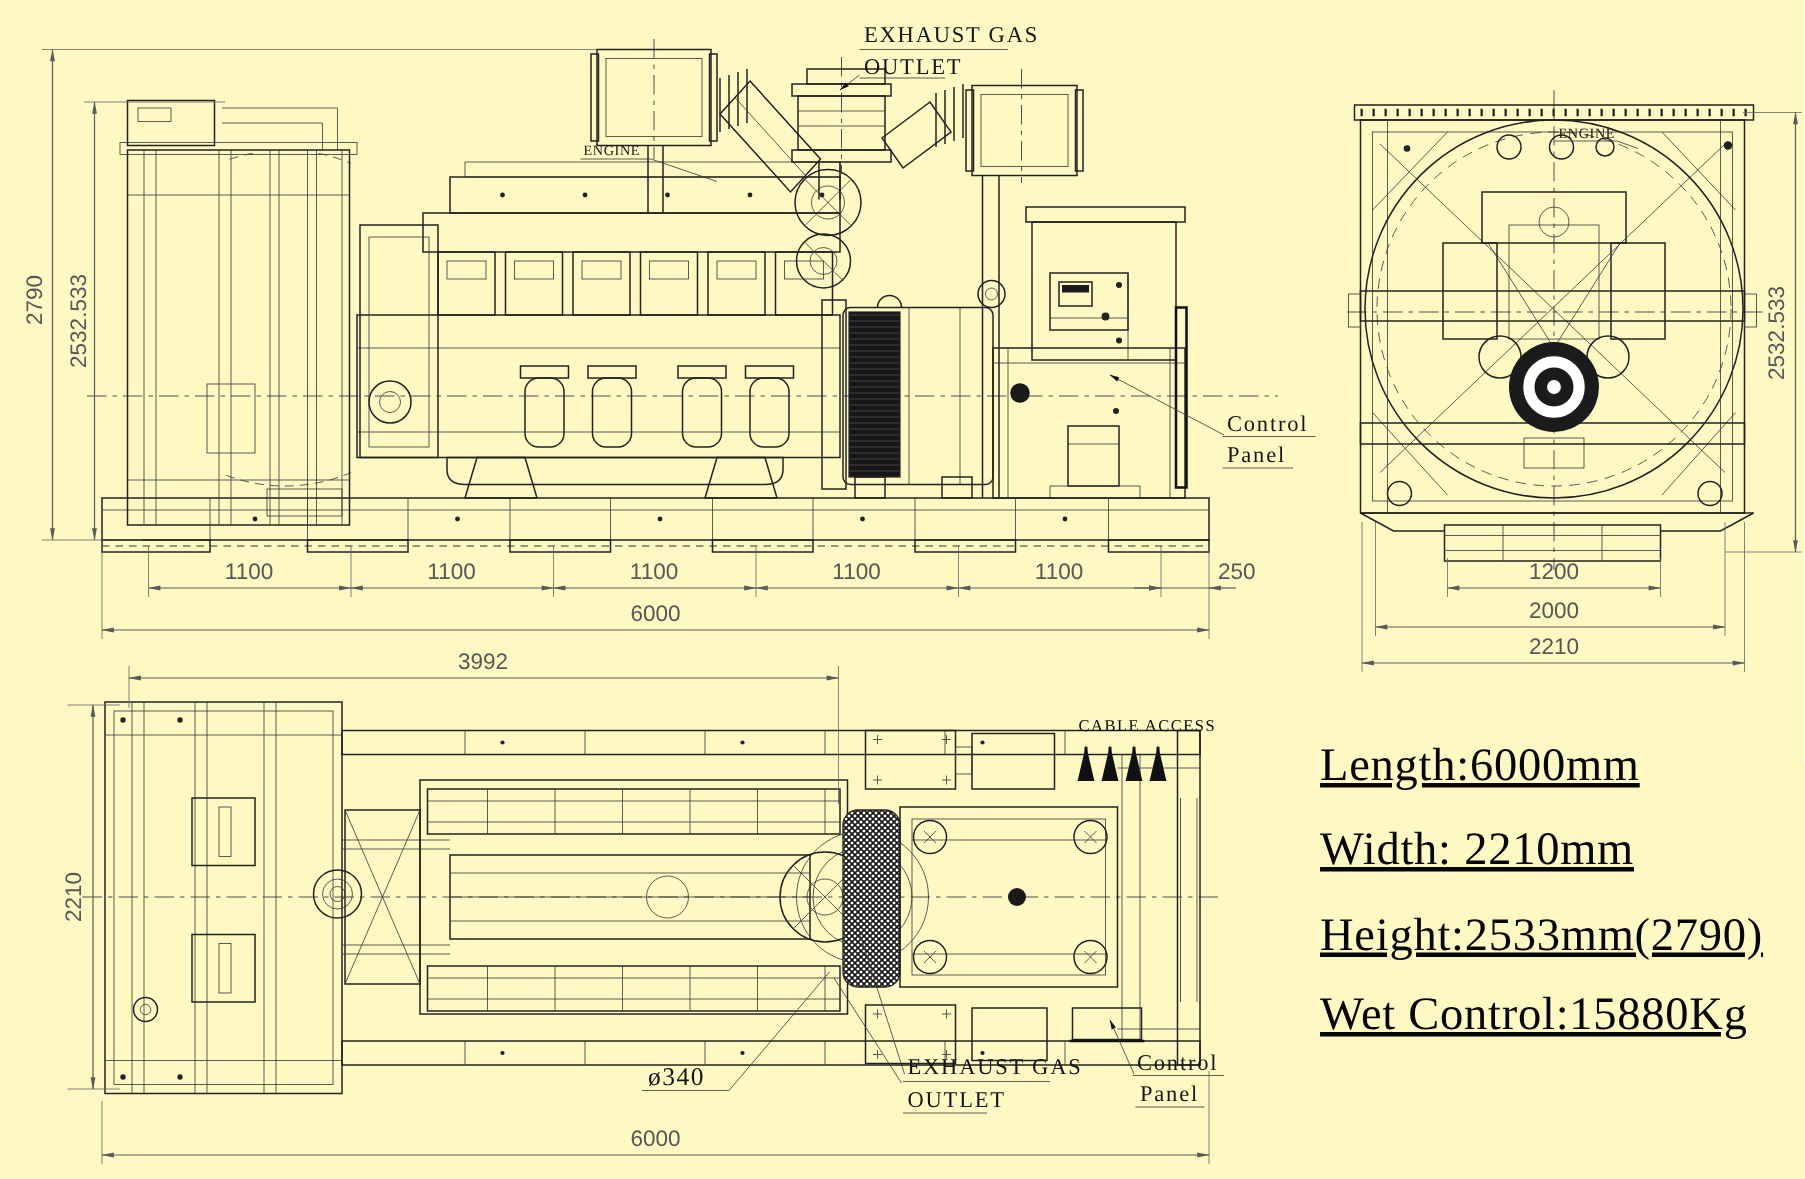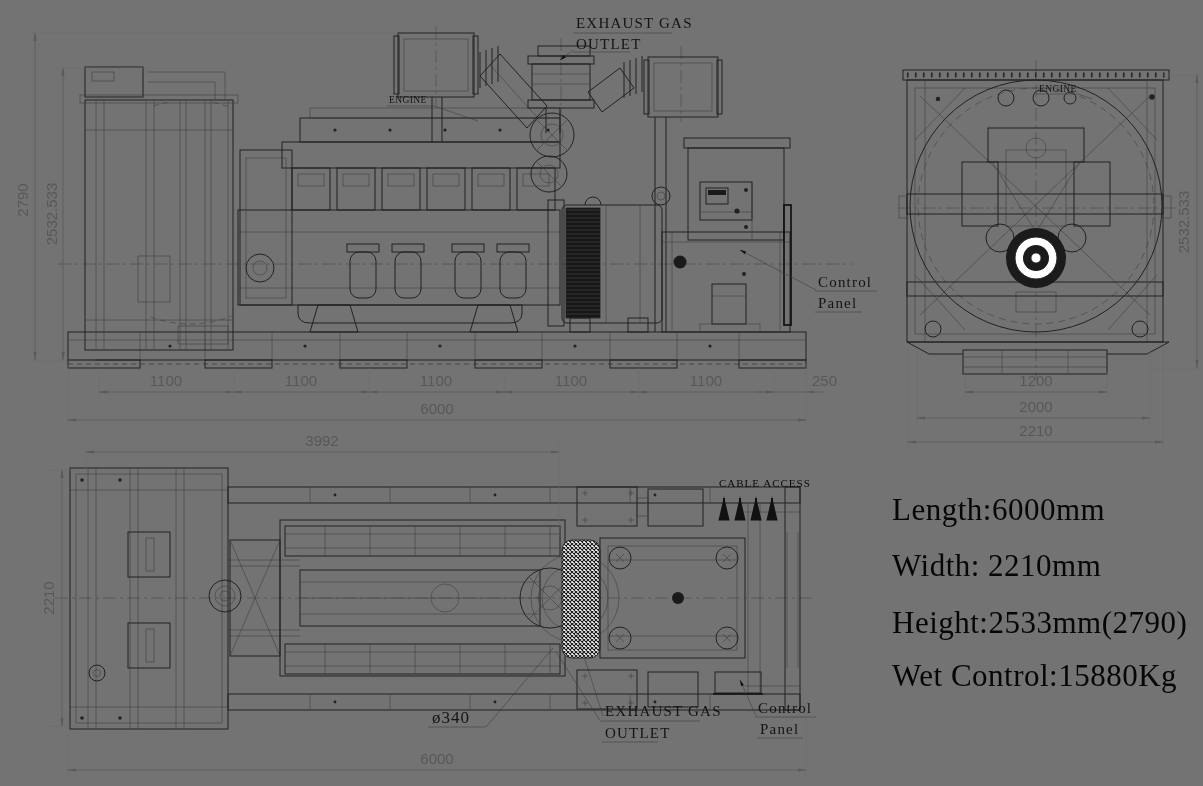--- a/index.html
+++ b/index.html
@@ -1,34 +1,34 @@
 <!DOCTYPE html>
 <html><head>
 <meta charset="utf-8">
 <style>
   html,body{margin:0;padding:0;background:#fff;}
-  #sheet{position:relative;width:1203px;height:786px;background:#737373;overflow:hidden;
+  #sheet{position:relative;width:1203px;height:786px;background:#fef9c3;overflow:hidden;
          font-family:"Liberation Sans",sans-serif;}
   svg{position:absolute;left:0;top:0;}
   
   .k  {stroke:#222;fill:none;stroke-width:1;}
   .kb {stroke:#111;fill:none;stroke-width:1.7;}
   .kt {stroke:#3a3a3a;fill:none;stroke-width:.55;}
   .d  {stroke:#5a5a5a;fill:none;stroke-width:.8;}
   .w  {stroke:#6a6a6a;fill:none;stroke-width:.55;}
   .cl {stroke:#4a4a4a;fill:none;stroke-width:.65;stroke-dasharray:13 4 3 4;}
   .dash{stroke:#333;fill:none;stroke-width:.7;stroke-dasharray:5 4;}
   text.dn {font:15px "Liberation Sans",sans-serif;fill:#585858;}
   text.lb {font:15px "Liberation Serif",serif;fill:#141414;letter-spacing:1.2px;}
   text.lbs{font:9.5px "Liberation Serif",serif;fill:#141414;letter-spacing:.4px;}
   text.ca {font:11px "Liberation Serif",serif;fill:#0a0a0a;letter-spacing:1px;}
   text.dia{font:17px "Liberation Serif",serif;fill:#141414;letter-spacing:1px;}
   #specs{position:absolute;left:880px;top:492px;width:320px;color:#060606;
          font-family:"Liberation Serif",serif;font-size:31px;letter-spacing:.5px;white-space:nowrap;}
-  #specs .spec-line{position:absolute;left:12px;}
+  #specs .spec-line{position:absolute;left:0;text-decoration:underline;}
   #spec-length{top:0;} #spec-width{top:56px;} #spec-height{top:113px;} #spec-weight{top:166px;}
 </style>
 </head>
 <body>
 
 <div id="sheet">
 <svg width="1203" height="786" viewBox="0 0 1203 786">
 <defs>
   <marker id="ad" viewBox="0 0 12 8" refX="11.3" refY="4" markerWidth="14" markerHeight="7" orient="auto-start-reverse">
     <path d="M0,1.7 L12,4 L0,6.3 z" fill="#5a5a5a"></path>

